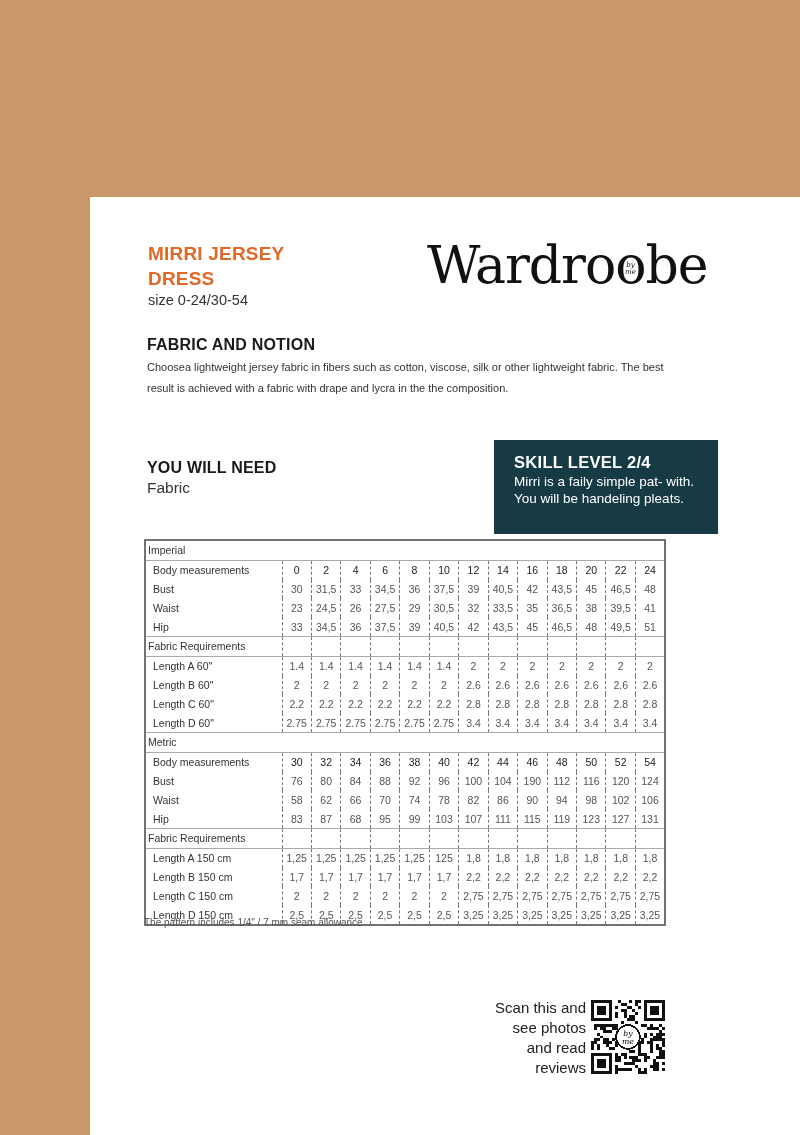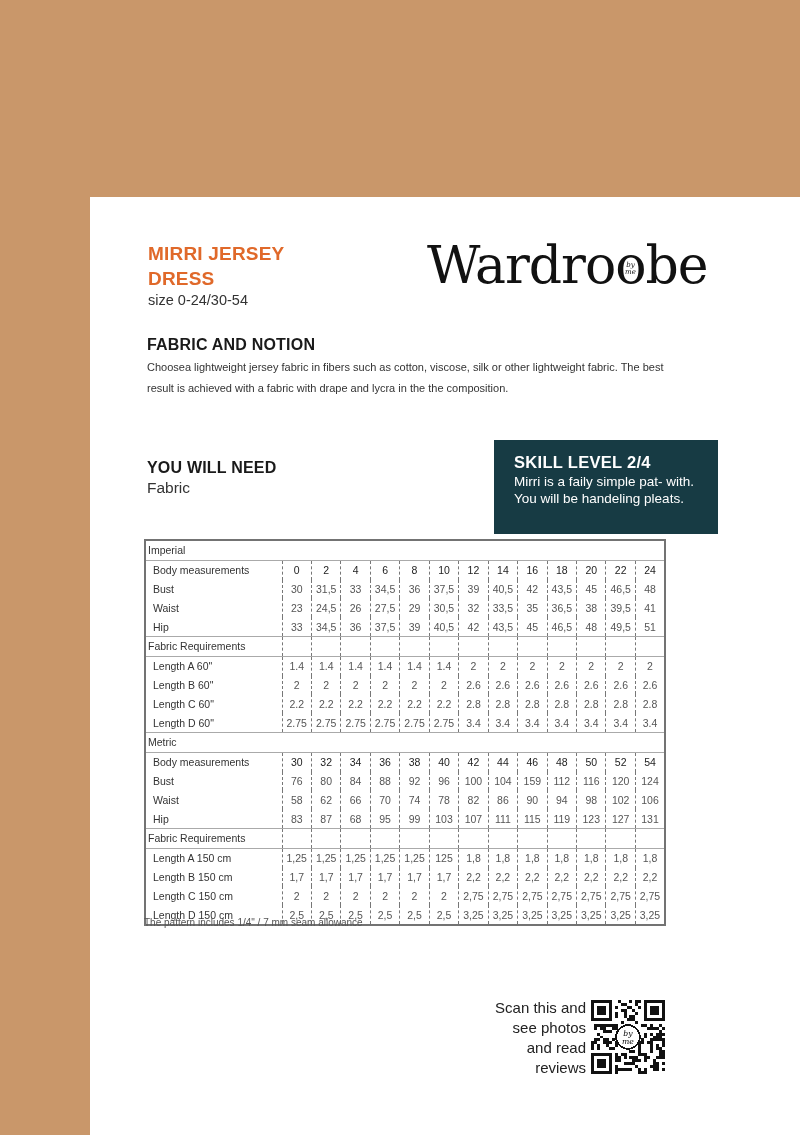--- a/index.html
+++ b/index.html
@@ -325,21 +325,21 @@
         <tr>
           <td class="lbl">Bust</td>
           <td>76</td>
           <td>80</td>
           <td>84</td>
           <td>88</td>
           <td>92</td>
           <td>96</td>
           <td>100</td>
           <td>104</td>
-          <td>159</td>
+          <td>190</td>
           <td>112</td>
           <td>116</td>
           <td>120</td>
           <td>124</td>
         </tr>
         <tr>
           <td class="lbl">Waist</td>
           <td>58</td>
           <td>62</td>
           <td>66</td>

